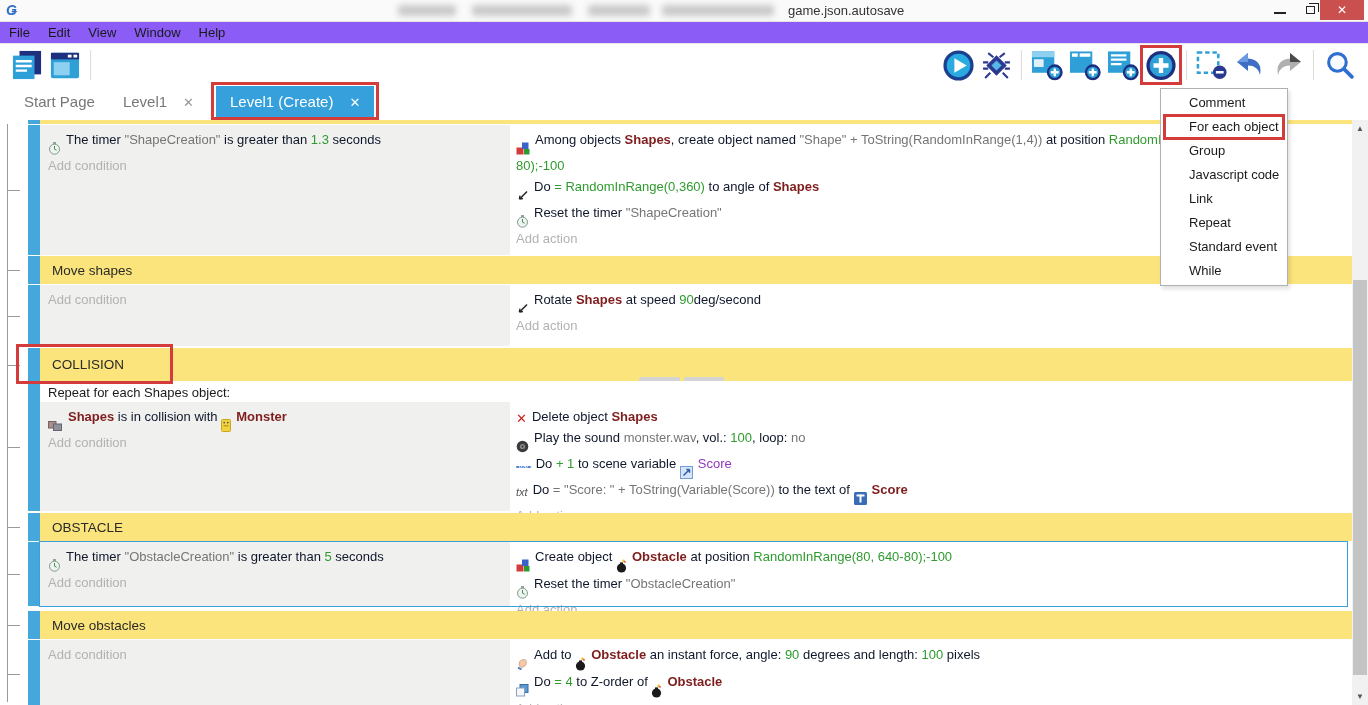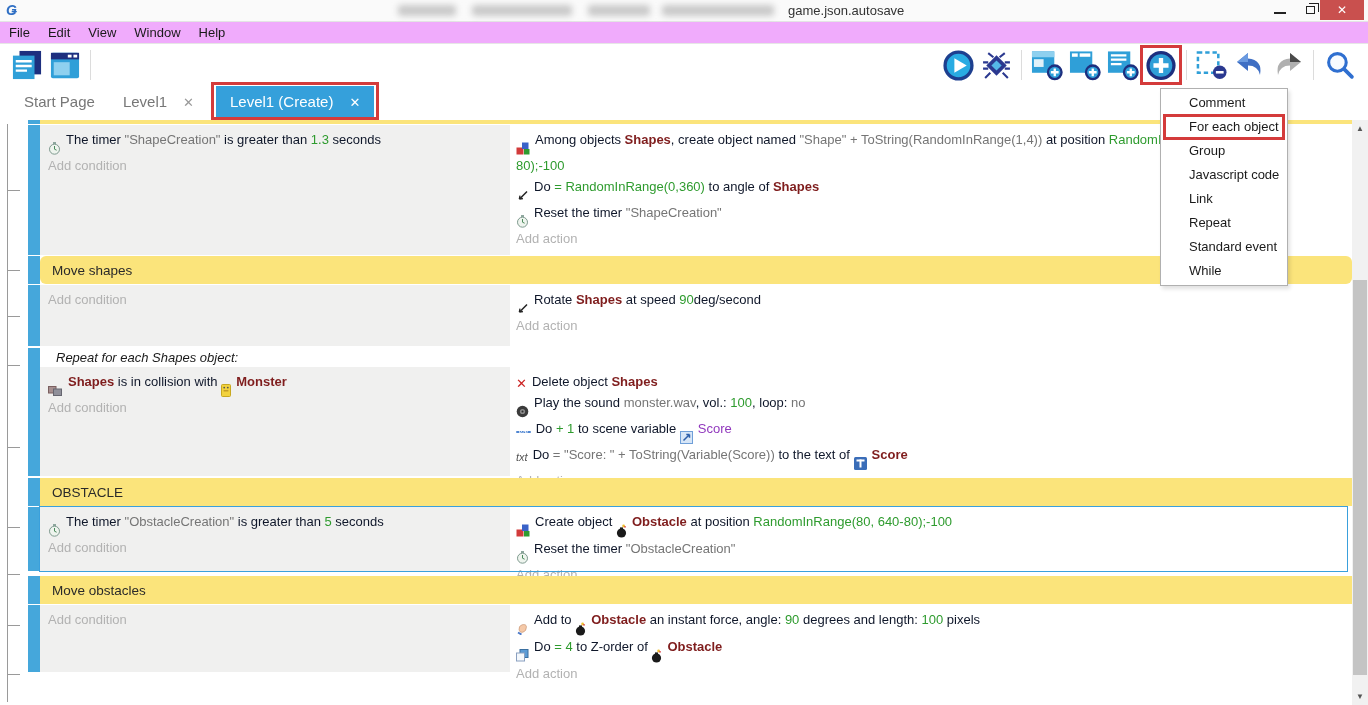--- a/index.html
+++ b/index.html
@@ -13,21 +13,21 @@
   .title-text{position:absolute;top:3px;left:788px;font-size:13px;color:#333;}
   .winbtn{position:absolute;top:0;height:20px;text-align:center;color:#333;cursor:default;}
   .btn-min{left:1266px;width:28px;}
   .btn-min i{display:inline-block;width:12px;height:0;border-top:2px solid #222;margin-top:12px;}
   .btn-restore{left:1296px;width:28px;}
   .btn-restore i{display:inline-block;width:9px;height:8px;border:1px solid #222;margin-top:6px;position:relative;background:#fafafa;}
   .btn-restore i::before{content:'';position:absolute;left:2px;top:-4px;width:9px;height:8px;border:1px solid #222;border-left:none;border-bottom:none;}
   .btn-close{left:1320px;width:44px;background:#c9504e;color:#fff;font-size:12px;line-height:20px;font-weight:bold;}
 
   
-  .menubar{position:absolute;top:22px;left:0;width:1368px;height:22px;background:#f0abfc;display:flex;align-items:center;border-bottom:1px solid #e6e6e6;}
+  .menubar{position:absolute;top:22px;left:0;width:1368px;height:22px;background:#8b5cf6;display:flex;align-items:center;border-bottom:1px solid #e6e6e6;}
   .menubar .mitem{padding:0 9px;font-size:13px;color:#1a1a1a;}
 
   
   .toolbar{position:absolute;top:44px;left:0;width:1368px;height:42px;background:#fff;display:flex;align-items:center;padding:0 10px 0 8px;}
   .tb-icon{width:32px;height:32px;display:flex;align-items:center;justify-content:center;margin:0 3px;position:relative;}
   .tb-div{width:1px;height:30px;background:#dcdcdc;margin:0 6px;}
   .tb-right{margin-left:auto;display:flex;align-items:center;}
   .tb-icon.annotated::after{content:'';position:absolute;inset:-4px -5px;border:3px solid #d43b3b;pointer-events:none;}
 
   
@@ -46,21 +46,21 @@
   .rows{position:absolute;left:28px;top:0;right:16px;}
   .row{display:flex;position:relative;}
   .strip{width:12px;background:#45a7db;flex:none;}
   .row-body{flex:1;position:relative;}
   .row-body.comment{background:#fbe47b;display:flex;align-items:center;padding-left:12px;font-size:13.5px;color:#2a2a2a;}
   .row.event .row-body{margin-right:5px;}
   .row.sel .row-body{outline:1.5px solid #3aa0dc;}
   .cols{display:flex;height:100%;}
   .cond{width:470px;flex:none;background:#f0f0ef;padding:4px 8px 0 8px;}
   .acts{flex:1;background:#fff;padding:4px 6px 0 6px;}
-  .fe-header{height:19px;line-height:19px;padding-left:16px;font-size:13px;color:#1a1a1a;background:#fff;font-style:italic;}
+  .fe-header{height:19px;line-height:19px;padding-left:8px;font-size:13px;color:#1a1a1a;background:#fff;}
   .fe-body{height:calc(100% - 19px);}
   .ev-line{line-height:21px;font-size:13px;white-space:normal;}
   .sg-k{color:#0f172a;}
   .sg-o{color:#7f1d1d;font-weight:bold;}
   .sg-g{color:#2e9b2e;}
   .sg-q{color:#757575;}
   .sg-p{color:#9138bd;}
   .ev-line.ph{color:#b2b2b2;}
   .ic{display:inline-block;vertical-align:-2px;margin-right:5px;line-height:0;}
   .ic svg{vertical-align:top;}
@@ -254,39 +254,48 @@
                     <circle cx="6.5" cy="7.2" r="5" fill="#eef4ee" stroke="#7f9a8f"></circle>
                     <path d="M6.5 7.2 L6.5 4 M6.5 7.2 L8.6 8.2" stroke="#4a8a5a" stroke-width="1" fill="none"></path>
                   </svg></span><span class="sg sg-k">Reset the timer </span><span class="sg sg-q">"ShapeCreation"</span></div>
               <div class="ev-line ph">Add action</div>
             </div>
           </div>
         </div>
       </div>
       <div class="row comment-row" style="height: 28px; margin-bottom: 1px;">
         <div class="strip"></div>
-        <div class="row-body comment" style="height: 28px; border-radius: 6px;">
+        <div class="row-body comment" style="height: 28px;">
           <span>Move shapes</span>
         </div>
       </div>
       <div class="row event" style="height: 61px; margin-bottom: 2px;">
         <div class="strip"></div>
         <div class="row-body" style="height: 61px;">
           <div class="cols" style="height: 61px;">
             <div class="cond">
               <div class="ev-line ph">Add condition</div>
             </div>
             <div class="acts">
               <div class="ev-line"><span class="ic"><svg width="13" height="13">
                     <path d="M11 2.5 L3.8 9.7" stroke="#222" stroke-width="1.5" fill="none"></path>
                     <path d="M3.3 10.2 L4 6.6 M3.3 10.2 L6.9 9.5" stroke="#222" stroke-width="1.3" fill="none"></path>
                   </svg></span><span class="sg sg-k">Rotate </span><span class="sg sg-o">Shapes</span><span class="sg sg-k"> at speed </span><span class="sg sg-g">90</span><span class="sg sg-k">deg/second</span></div>
               <div class="ev-line ph">Add action</div>
             </div>
           </div>
+        </div>
+      </div>
+      <div class="row comment-row annotated" style="height: 33px; margin-bottom: 2px;">
+        <div class="strip"></div>
+        <div class="row-body comment" style="height: 33px;">
+          <span>COLLISION</span>
+          <div class="gray-tab" style="left: 599px; width: 41px;"></div>
+          <div class="gray-tab" style="left: 644px; width: 40px;"></div>
+          <div class="ann-box"></div>
         </div>
       </div>
       <div class="row event" style="height: 128px; margin-bottom: 2px;">
         <div class="strip"></div>
         <div class="row-body" style="height: 128px;">
           <div class="fe-header">Repeat for each Shapes object:</div>
           <div class="fe-body">
             <div class="cols" style="height: 109px;">
               <div class="cond">
                 <div class="ev-line"><span class="ic"><svg width="15" height="13">

